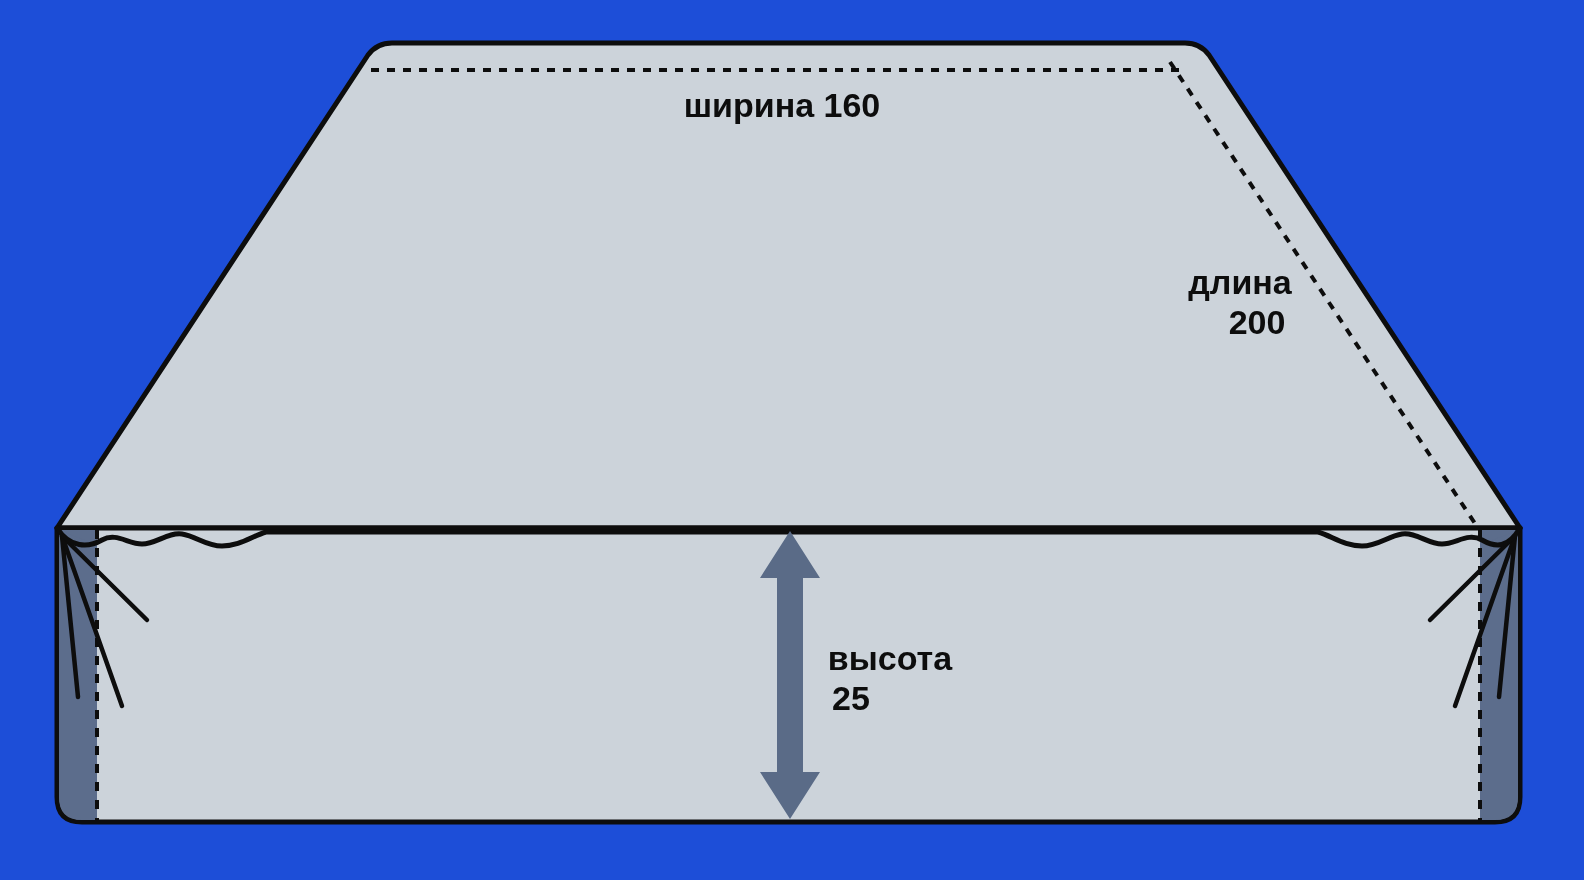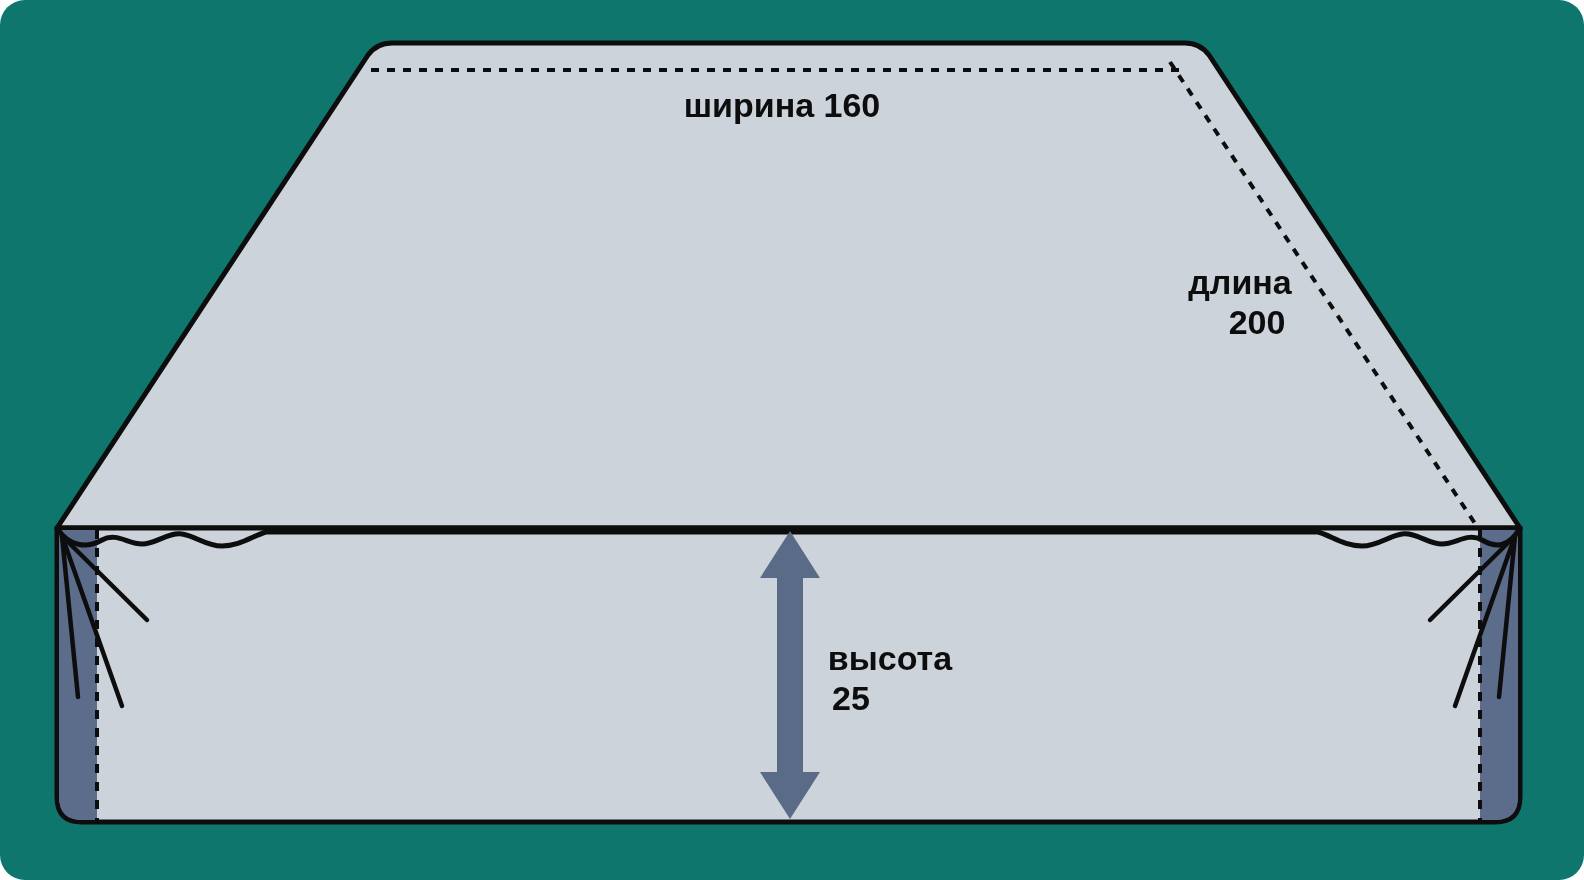--- a/index.html
+++ b/index.html
@@ -11,22 +11,21 @@
   body {
     width: 1584px;
     height: 880px;
     overflow: hidden;
     font-family: "Liberation Sans", sans-serif;
   }
   #diagram-root {
     position: relative;
     width: 1584px;
     height: 880px;
-    background: #0f766e;
-    border-radius: 25px;
+    background: #1d4ed8;
   }
   #mattress-svg {
     display: block;
     width: 1584px;
     height: 880px;
   }
   .dim-label {
     font-family: "Liberation Sans", sans-serif;
     font-weight: bold;
     fill: #0d0d0d;

